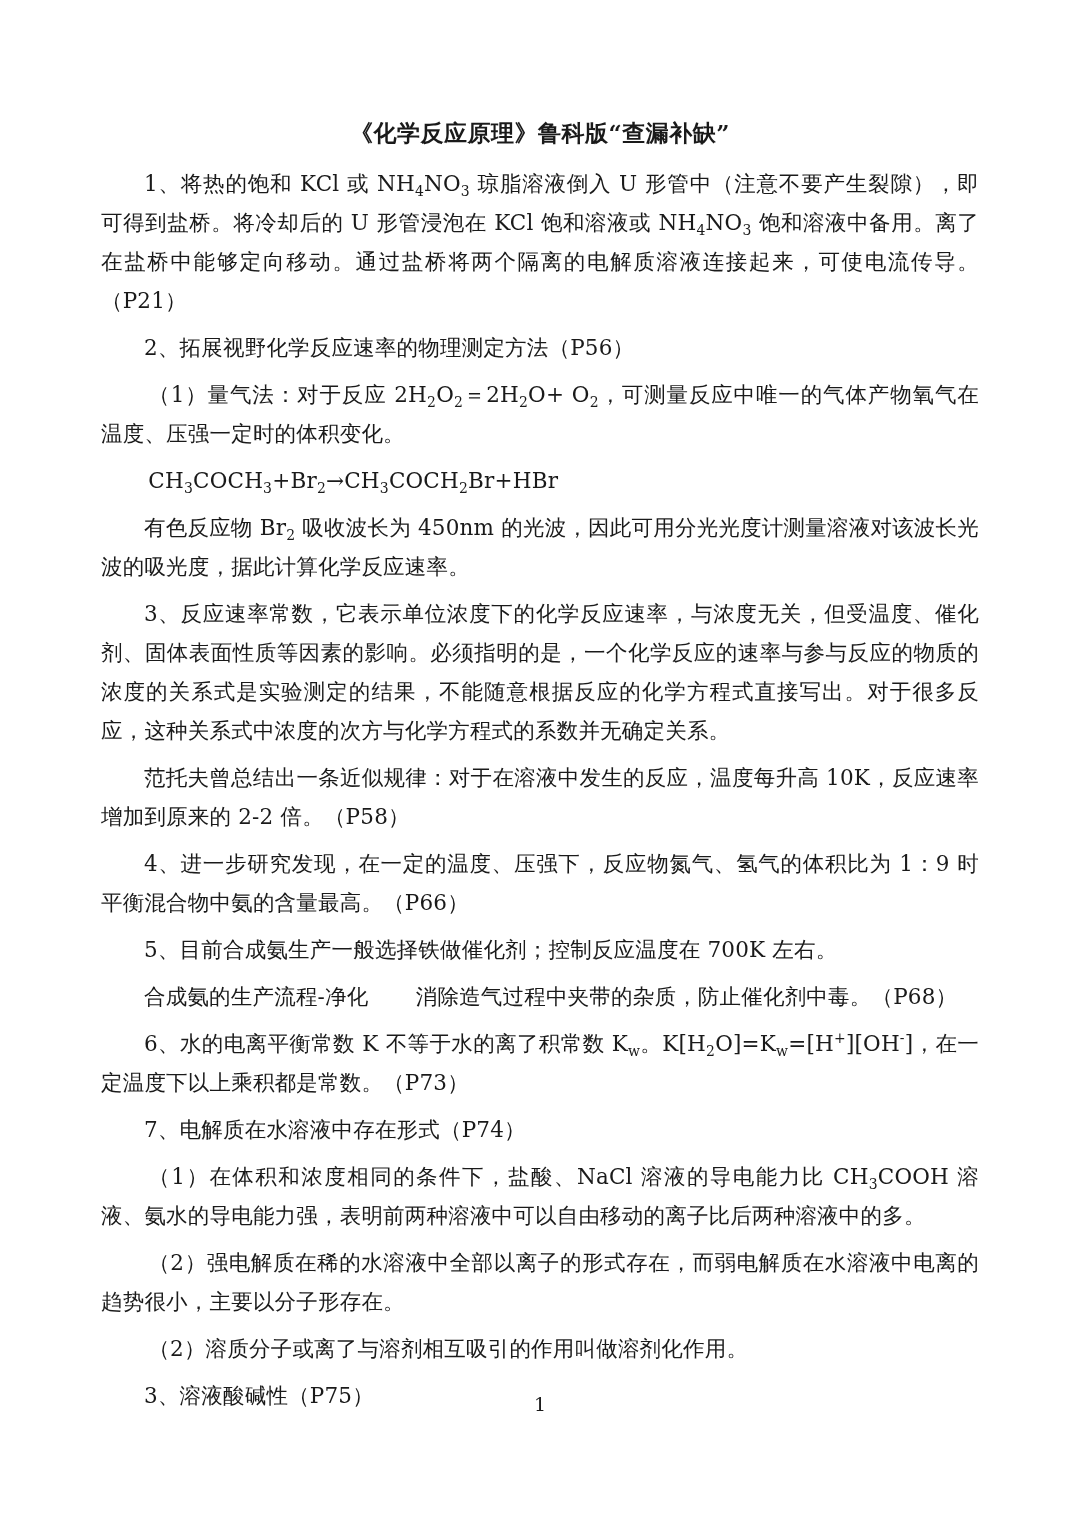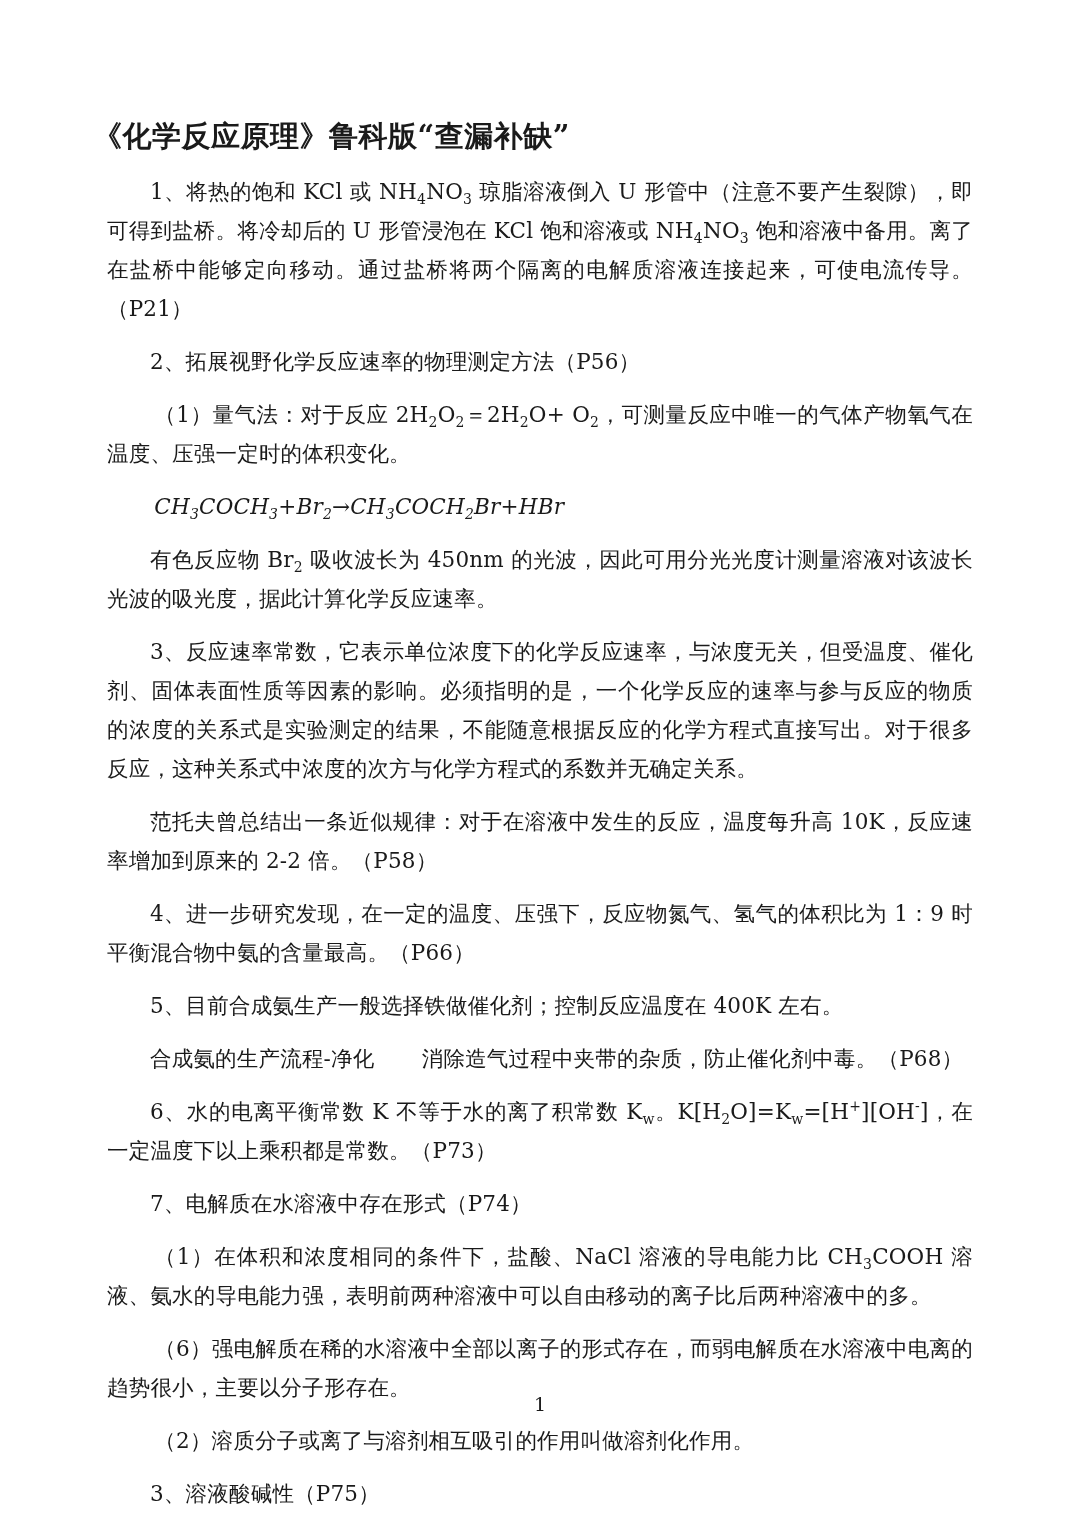--- a/index.html
+++ b/index.html
@@ -22,29 +22,30 @@
     height: 1525px;
     background: #fff;
   }
   .content {
     position: absolute;
     left: 93px;
     top: 118px;
     width: 894px;
   }
   .doc-title {
-    font-size: 29px;
+    text-align: center;
+    font-size: 23px;
     font-weight: bold;
     letter-spacing: 0.5px;
     line-height: 1.3;
     margin: 0 0 16px 0;
     font-family: "DejaVu Serif", "Liberation Serif", serif;
   }
   p.para {
-    margin: 14px;
+    margin: 8px;
     font-size: 21.5px;
     line-height: 39px;
     text-align: justify;
     text-justify: inter-ideograph;
     text-indent: 2em;
     letter-spacing: 0.2px;
     word-break: break-word;
   }
   p.para.indent1 {
     text-indent: 2.2em;
@@ -58,21 +59,20 @@
     left: 0;
     top: 1393px;
     width: 1080px;
     text-align: center;
     font-size: 19px;
     font-family: "DejaVu Serif", "Liberation Serif", serif;
     color: #1a1a1a;
   }
   .formula {
     font-family: "DejaVu Serif", "Liberation Serif", serif;
-    font-style: italic;
   }
   .wide-gap { display: inline-block; width: 2.2em; }
 </style>
 </head>
 <body>
 
 <div class="page">
   <div class="content">
 
     <h1 class="doc-title">《化学反应原理》鲁科版“查漏补缺”</h1>
@@ -88,31 +88,31 @@
 
     <p class="para">有色反应物 Br<sub>2</sub> 吸收波长为 450nm 的光波，因此可用分光光度计测量溶液对该波长光波的吸光度，据此计算化学反应速率。</p>
 
 
     <p class="para">3、反应速率常数，它表示单位浓度下的化学反应速率，与浓度无关，但受温度、催化剂、固体表面性质等因素的影响。必须指明的是，一个化学反应的速率与参与反应的物质的浓度的关系式是实验测定的结果，不能随意根据反应的化学方程式直接写出。对于很多反应，这种关系式中浓度的次方与化学方程式的系数并无确定关系。</p>
 
     <p class="para">范托夫曾总结出一条近似规律：对于在溶液中发生的反应，温度每升高 10K，反应速率增加到原来的 2-2 倍。（P58）</p>
 
     <p class="para">4、进一步研究发现，在一定的温度、压强下，反应物氮气、氢气的体积比为 1：9 时平衡混合物中氨的含量最高。（P66）</p>
 
-    <p class="para">5、目前合成氨生产一般选择铁做催化剂；控制反应温度在 400K 左右。</p>
+    <p class="para">5、目前合成氨生产一般选择铁做催化剂；控制反应温度在 700K 左右。</p>
 
     <p class="para">合成氨的生产流程-净化<span class="wide-gap"></span>消除造气过程中夹带的杂质，防止催化剂中毒。（P68）</p>
 
     <p class="para">6、水的电离平衡常数 K 不等于水的离了积常数 K<sub>w</sub>。K[H<sub>2</sub>O]=K<sub>w</sub>=[H<sup>+</sup>][OH<sup>-</sup>]，在一定温度下以上乘积都是常数。（P73）</p>
 
     <p class="para">7、电解质在水溶液中存在形式（P74）</p>
 
     <p class="para indent1">（1）在体积和浓度相同的条件下，盐酸、NaCl 溶液的导电能力比 CH<sub>3</sub>COOH 溶液、氨水的导电能力强，表明前两种溶液中可以自由移动的离子比后两种溶液中的多。</p>
 
-    <p class="para indent1">（6）强电解质在稀的水溶液中全部以离子的形式存在，而弱电解质在水溶液中电离的趋势很小，主要以分子形存在。</p>
+    <p class="para indent1">（2）强电解质在稀的水溶液中全部以离子的形式存在，而弱电解质在水溶液中电离的趋势很小，主要以分子形存在。</p>
 
     <p class="para indent1">（2）溶质分子或离了与溶剂相互吸引的作用叫做溶剂化作用。</p>
 
     <p class="para">3、溶液酸碱性（P75）</p>
 
   </div>
 
   <div class="page-number">1</div>
 </div>
 

